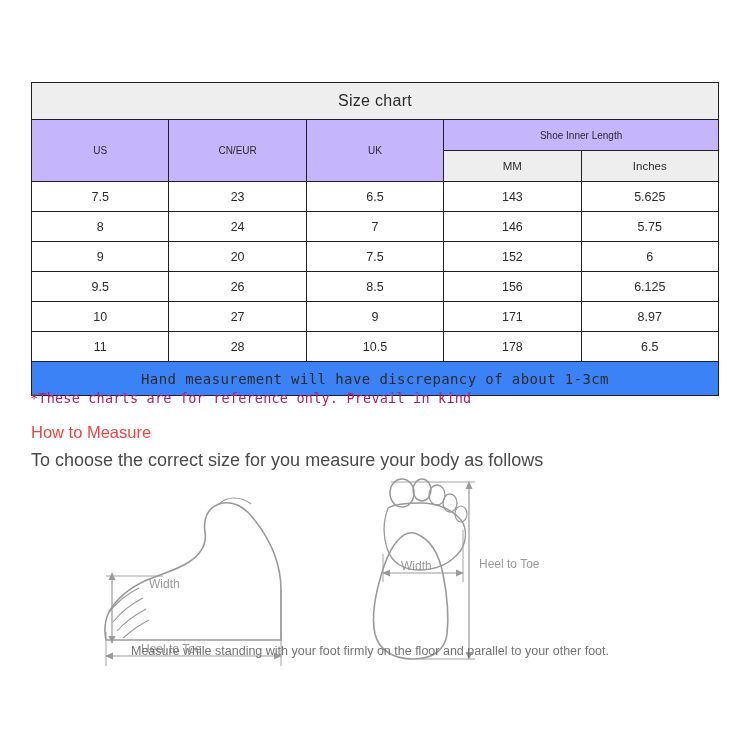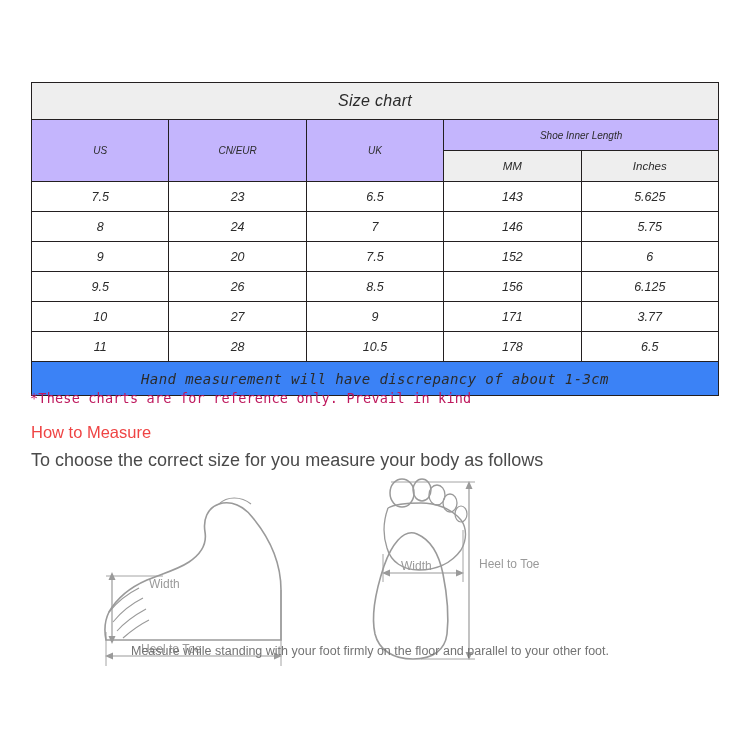--- a/index.html
+++ b/index.html
@@ -24,21 +24,20 @@
   .chart-wrap {
     position: absolute;
     left: 31px;
     top: 82px;
     width: 688px;
   }
   table.size-chart {
     width: 100%;
     border-collapse: collapse;
     table-layout: fixed;
-    font-style: italic;
   }
   table.size-chart td,
   table.size-chart th {
     border: 1px solid #231f20;
     text-align: center;
     vertical-align: middle;
     font-weight: normal;
   }
   .title-cell {
     height: 34px;
@@ -175,21 +174,21 @@
           <td class="data-cell">26</td>
           <td class="data-cell">8.5</td>
           <td class="data-cell">156</td>
           <td class="data-cell">6.125</td>
         </tr>
         <tr>
           <td class="data-cell">10</td>
           <td class="data-cell">27</td>
           <td class="data-cell">9</td>
           <td class="data-cell">171</td>
-          <td class="data-cell">3.77</td>
+          <td class="data-cell">8.97</td>
         </tr>
         <tr>
           <td class="data-cell">11</td>
           <td class="data-cell">28</td>
           <td class="data-cell">10.5</td>
           <td class="data-cell">178</td>
           <td class="data-cell">6.5</td>
         </tr>
 
         <tr>

